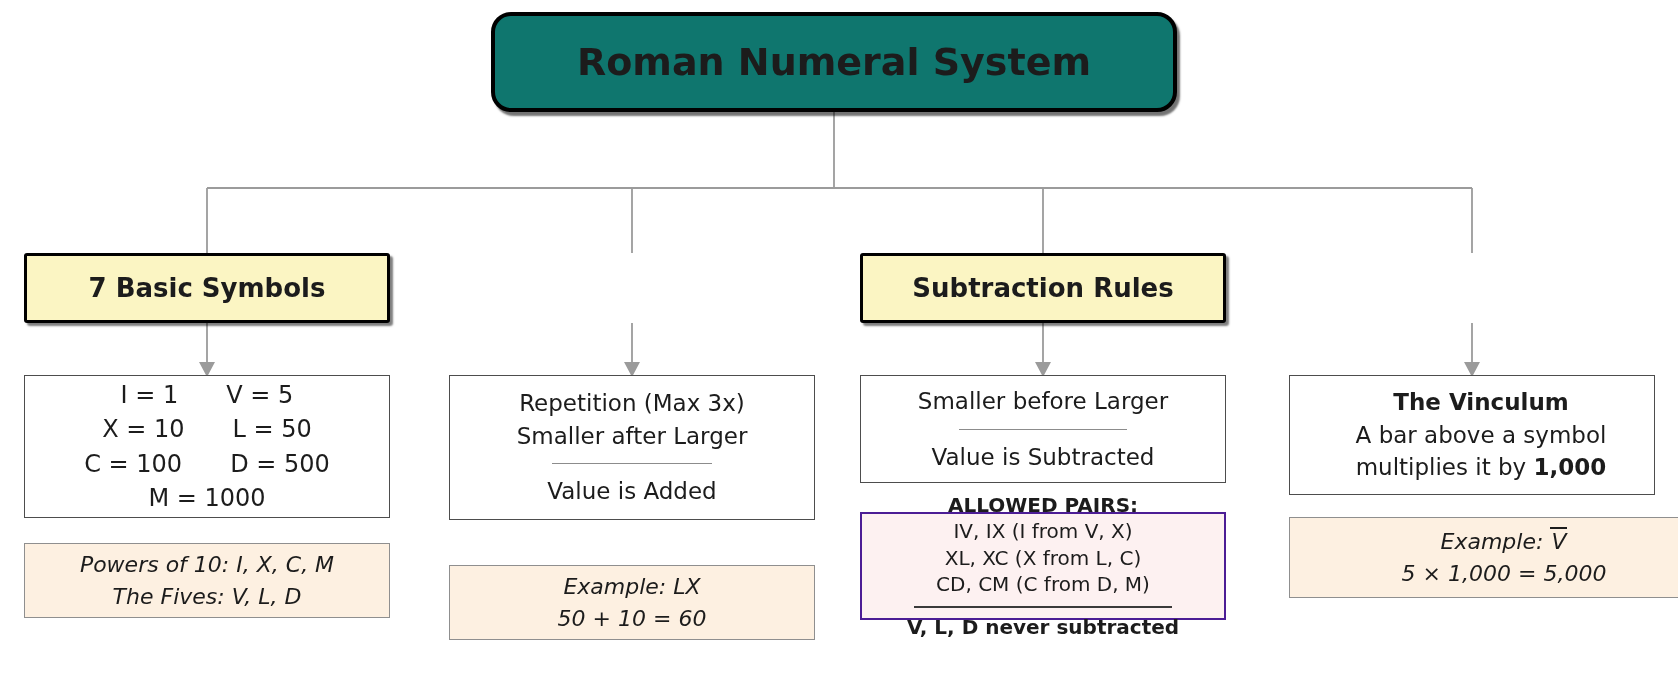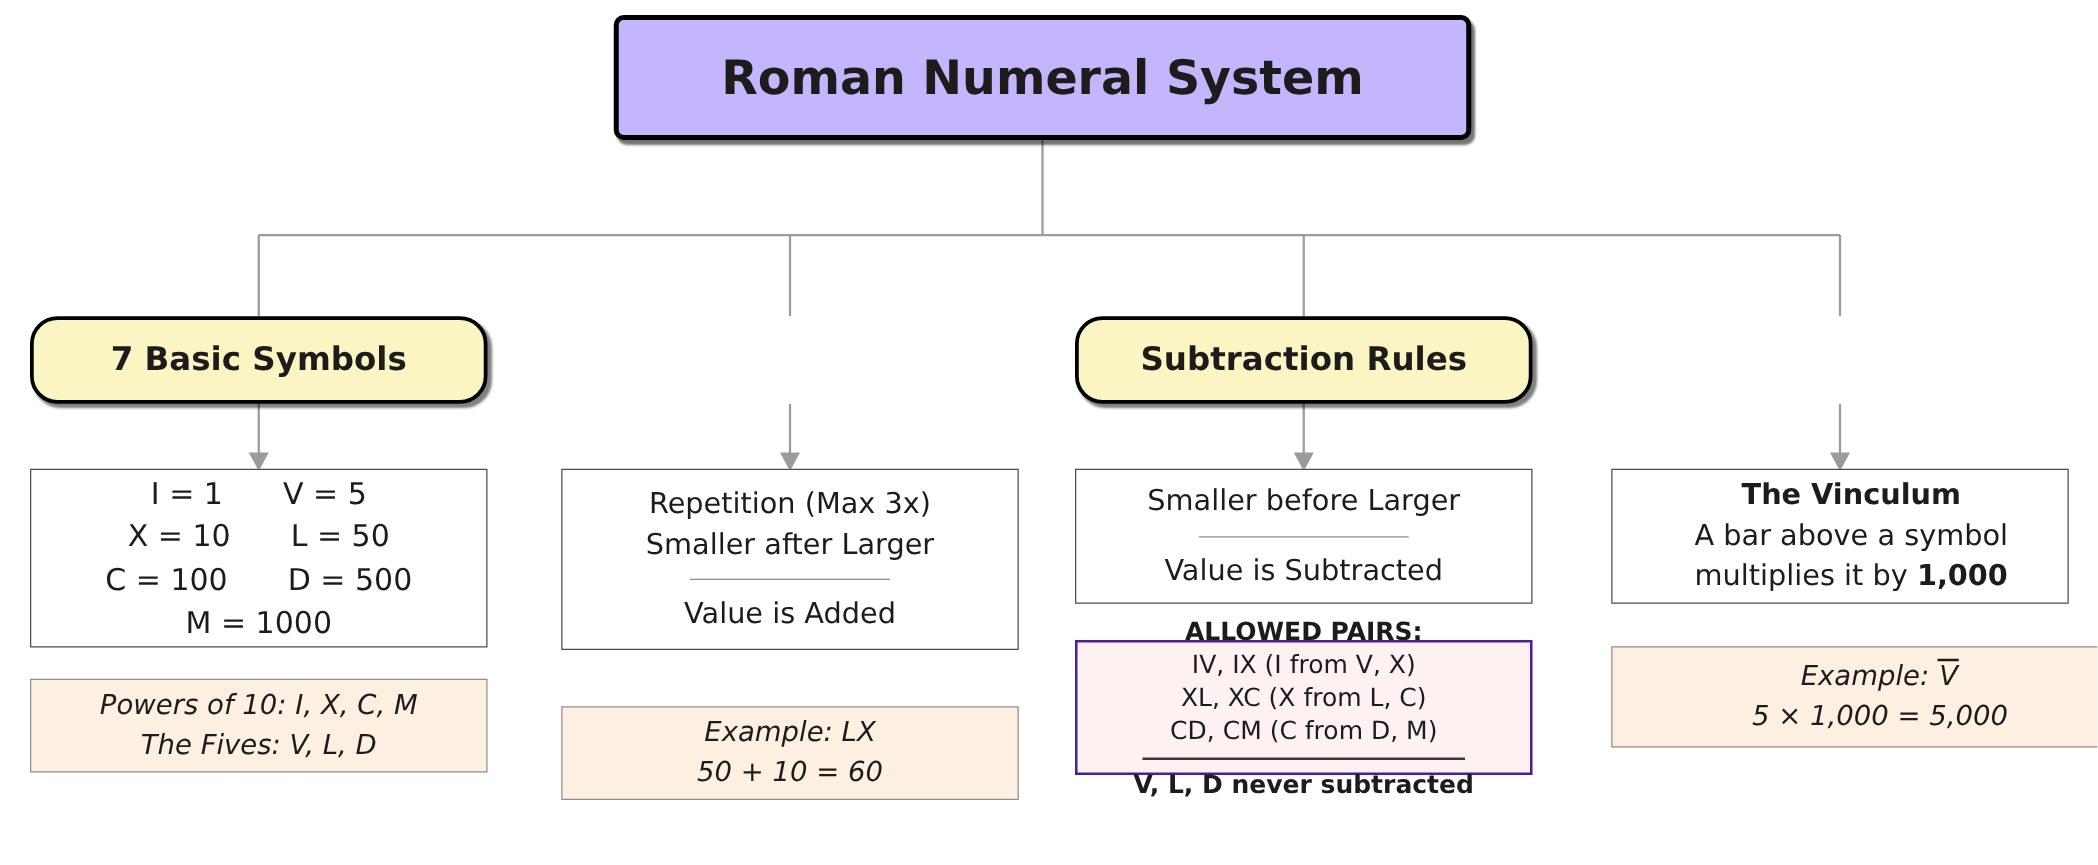--- a/index.html
+++ b/index.html
@@ -11,51 +11,51 @@
     font-family: "DejaVu Sans", "Liberation Sans", sans-serif;
     color: #1c1c1c;
     overflow: hidden;
   }
   #connectors { position: absolute; left: 0; top: 0; }
 
   .box { position: absolute; box-sizing: border-box; display: flex; flex-direction: column; align-items: center; justify-content: center; text-align: center; }
 
   .title-box {
     left: 491px; top: 12px; width: 686px; height: 100px;
-    background: #c4b5fd;
+    background: #0f766e;
     border: 4px solid #000;
-    border-radius: 8px;
+    border-radius: 20px;
     box-shadow: 3px 4px 2px rgba(0,0,0,0.55);
     font-size: 38px; font-weight: bold;
   }
 
   .header-box {
     top: 253px; width: 366px; height: 70px;
     background: #fbf5c3;
     border: 3px solid #000;
-    border-radius: 22px;
+    border-radius: 3px;
     box-shadow: 3px 3px 2px rgba(0,0,0,0.5);
     font-size: 26px; font-weight: bold;
   }
   .hb1 { left: 24px; }
   .hb2 { left: 449px; }
   .hb3 { left: 860px; }
   .hb4 { left: 1289px; }
 
   .white-box {
     background: #ffffff;
     border: 1.5px solid #4d4d4d;
     font-size: 23px;
     line-height: 1.42;
     text-align: right;
   }
   .wb1 { left: 24px;  top: 375px; width: 366px; height: 143px; font-size: 24px; }
   .wb2 { left: 449px; top: 375px; width: 366px; height: 145px; }
   .wb3 { left: 860px; top: 375px; width: 366px; height: 108px; }
-  .wb4 { left: 1289px; top: 375px; width: 366px; height: 108px; padding-left: 18px; }
+  .wb4 { left: 1289px; top: 375px; width: 366px; height: 120px; padding-left: 18px; }
 
   .example-box {
     background: #fdf0e1;
     border: 1.5px solid #8f8f8f;
     font-size: 22px; font-style: italic;
     line-height: 1.45;
   }
   .ex1 { left: 24px;  top: 543px; width: 366px; height: 75px; }
   .ex2 { left: 449px; top: 565px; width: 366px; height: 75px; }
   .ex4 { left: 1289px; top: 517px; width: 430px; height: 81px; }

